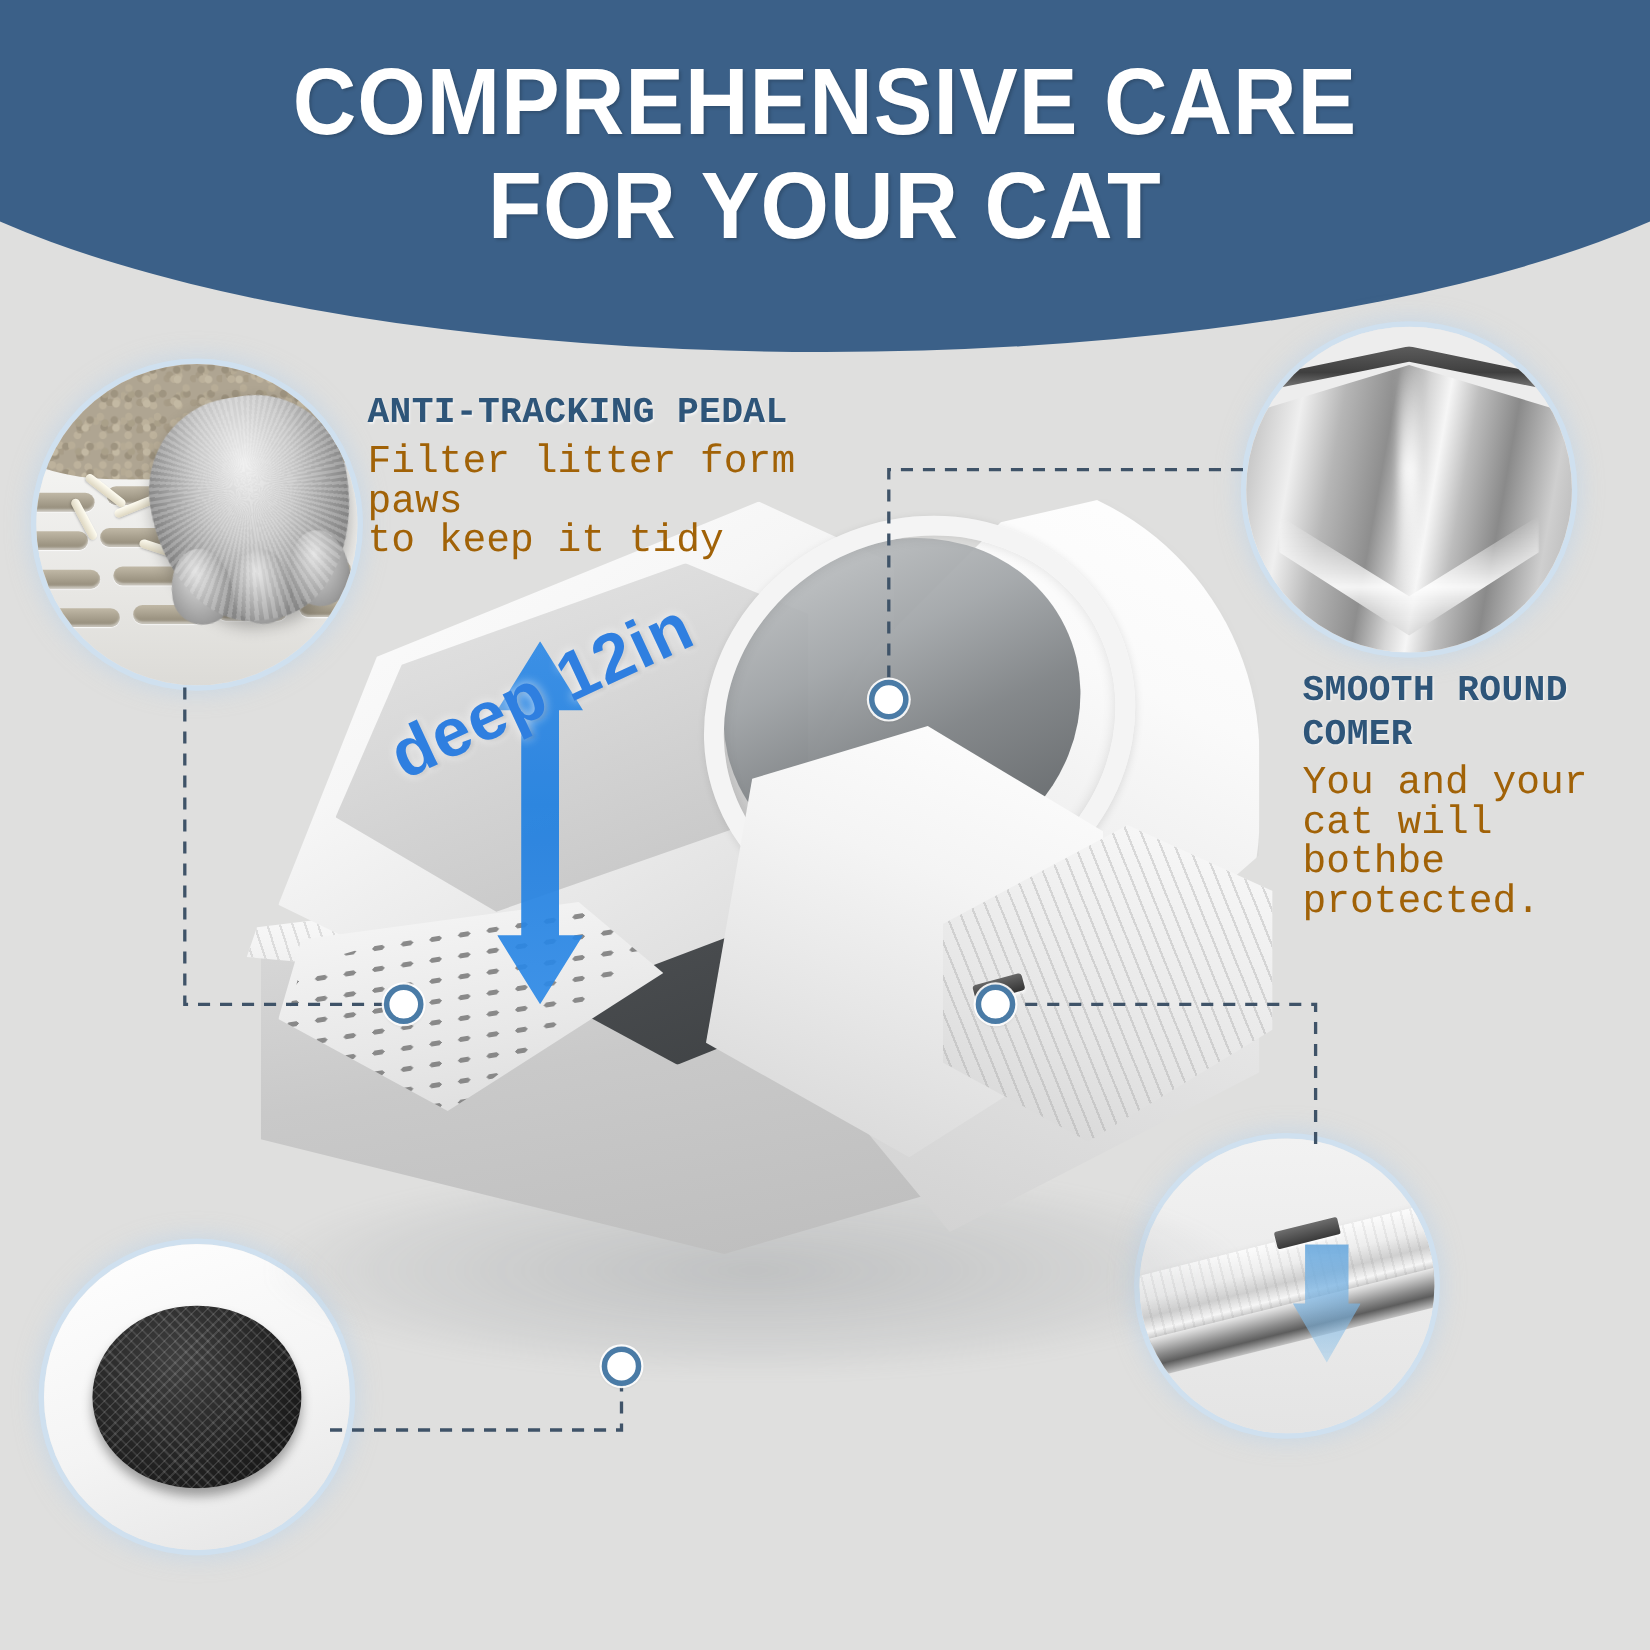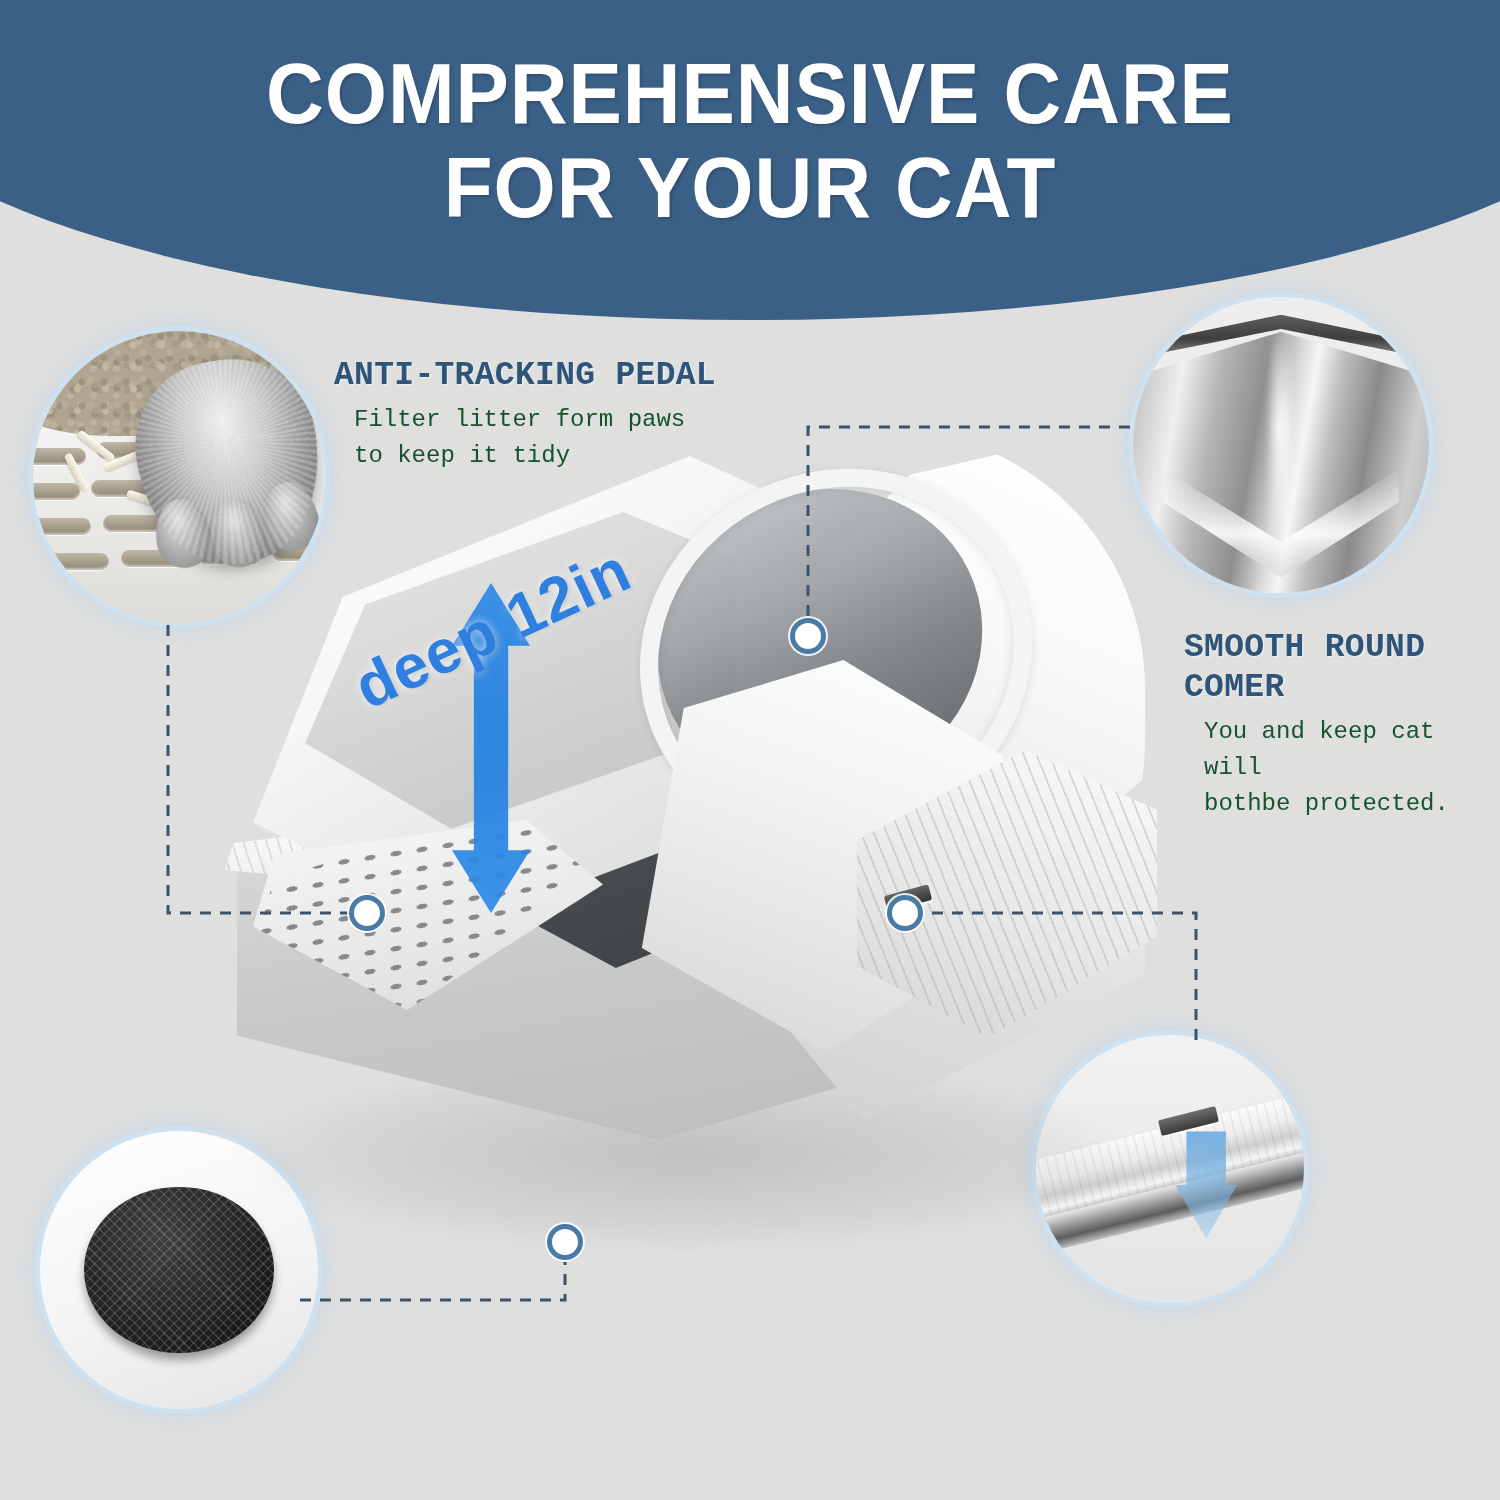--- a/index.html
+++ b/index.html
@@ -38,31 +38,30 @@
   
   .feat-title{
     color:#2e5579;
     font-weight:bold;
     font-size:33px;
     line-height:40px;
     letter-spacing:0.3px;
     text-shadow:1px 1px 2px rgba(255,255,255,0.65);
   }
   .feat-body{
-    color:#14532d;
-    font-size:24px;
+    color:#a16207;
+    font-size:36px;
     line-height:36px;
     font-weight:normal;
     margin-top:6px;
-    margin-left:20px;
   }
   .blk{position:absolute;font-family:Liberation Mono, monospace;}
 
   #blk-pedal{left:334px;top:356px;width:470px;}
-  #blk-corner{left:1184px;top:628px;width:300px;}
+  #blk-corner{left:1184px;top:608px;width:300px;}
   #blk-nonslip{left:338px;top:1338px;width:420px;}
   #blk-buckle{left:1047px;top:1300px;width:420px;}
 
   
   .inset{
     position:absolute;border-radius:50%;
     overflow:hidden;
     box-shadow:0 0 0 5px #cfe0ef, 0 0 18px 9px rgba(190,212,232,0.55);
     background:#e9e9e9;
   }
@@ -478,21 +477,21 @@
 
   <div class="blk" id="blk-pedal">
     <div class="feat-title">ANTI-TRACKING PEDAL</div>
     <div class="feat-body" style="white-space:pre-line;">Filter litter form paws
 to keep it tidy</div>
   </div>
 
   <div class="blk" id="blk-corner">
     <div class="feat-title" style="white-space:pre-line;">SMOOTH ROUND
 COMER</div>
-    <div class="feat-body" style="white-space:pre-line;">You and keep cat will
+    <div class="feat-body" style="white-space:pre-line;">You and your cat will
 bothbe protected.</div>
   </div>
 
   <div class="blk" id="blk-nonslip">
   </div>
 
   <div class="blk" id="blk-buckle">
   </div>
 
 </div>

